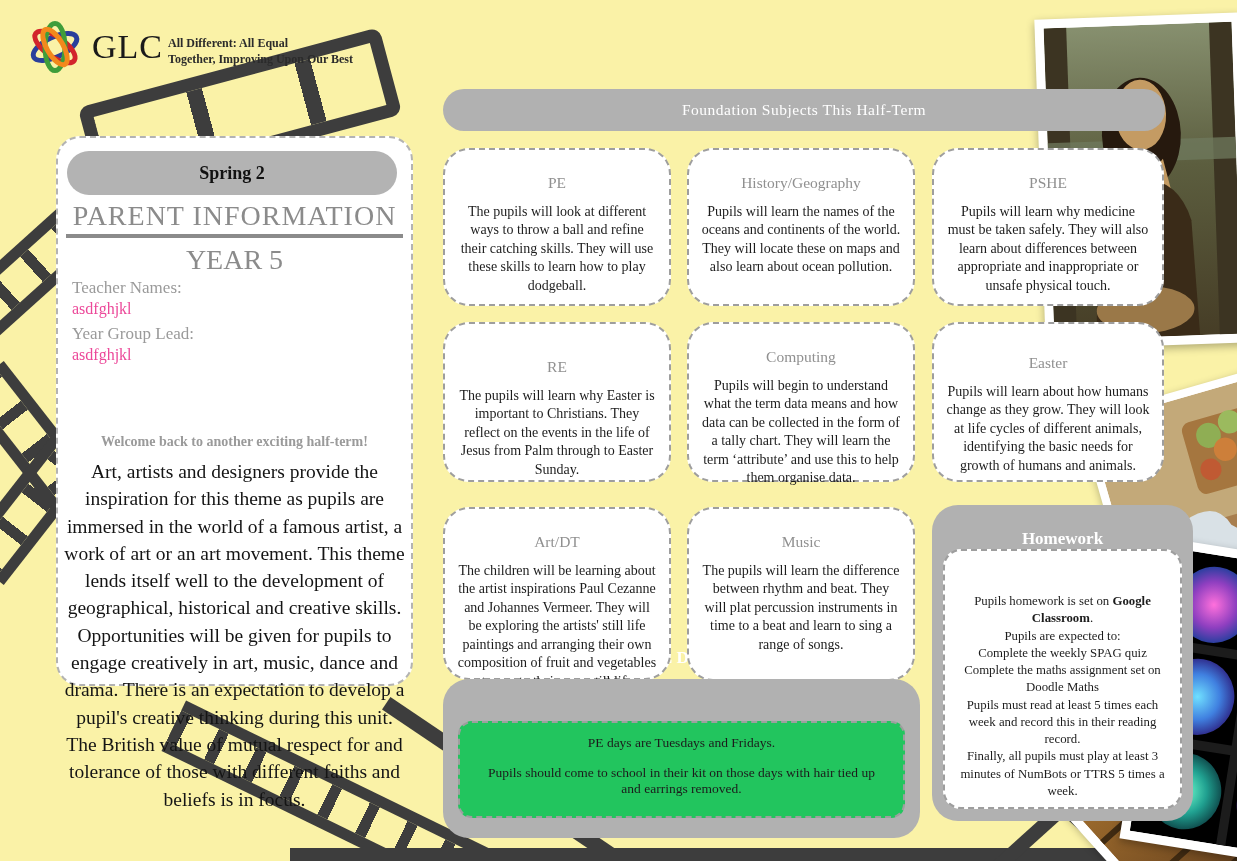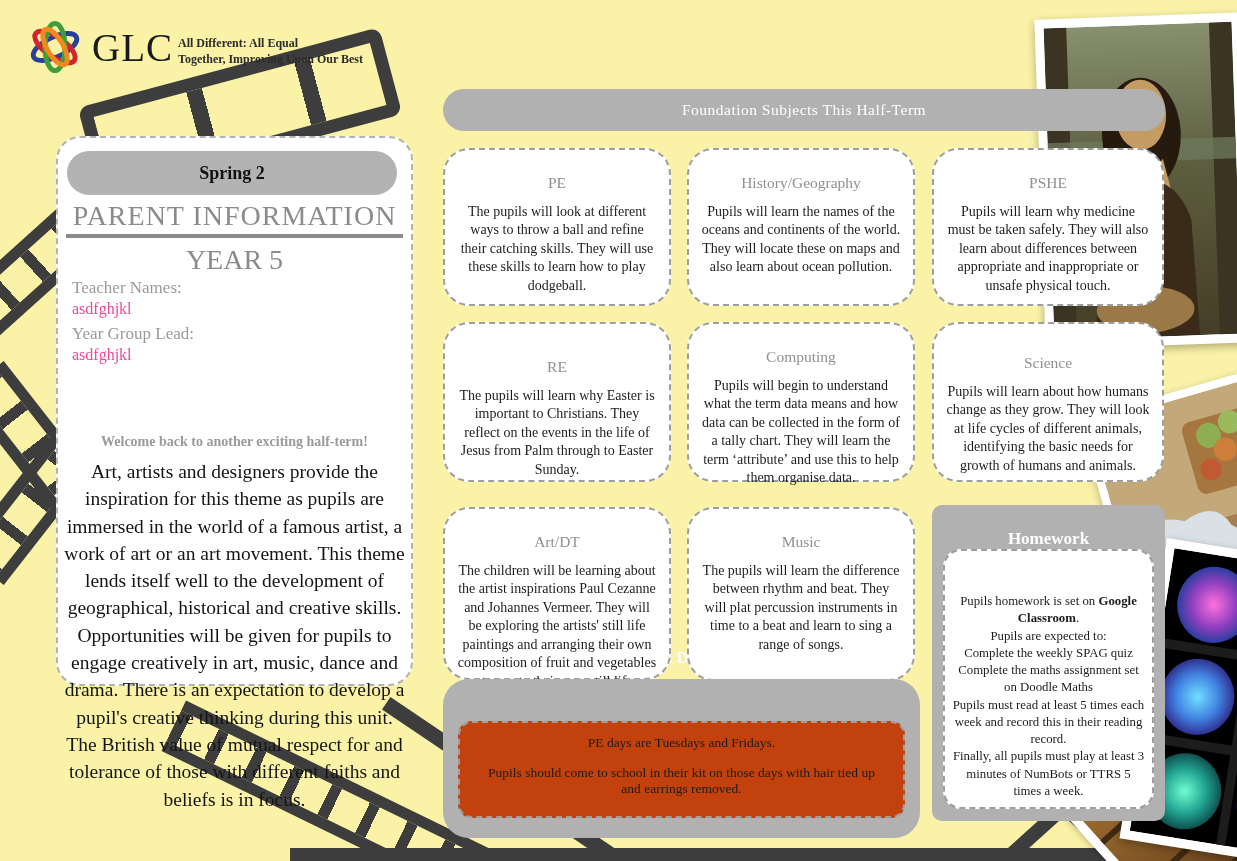--- a/index.html
+++ b/index.html
@@ -29,21 +29,21 @@
   
   .photo{position:absolute;background:#fff;box-shadow:0 3px 8px rgba(0,0,0,.3);z-index:1;}
   .photo svg{display:block;width:100%;height:100%;}
   .monalisa{left:1040px;top:16px;width:188px;height:312px;padding:9px;transform:rotate(-2deg);}
   .cezanne{left:1108px;top:388px;width:176px;height:226px;padding:8px;transform:rotate(-16deg);}
   .wooden{left:1088px;top:678px;width:244px;height:206px;padding:9px;transform:rotate(-42deg);}
   .kaleido{left:1142px;top:552px;width:184px;height:286px;padding:9px;transform:rotate(9deg);}
   
   .logo{position:absolute;left:26px;top:18px;display:flex;align-items:center;z-index:2;}
   .logo-mark{width:58px;height:58px;flex:0 0 auto;}
-  .logo-acronym{font-size:39px;color:#1a1a1a;letter-spacing:1px;margin-left:8px;line-height:1;}
+  .logo-acronym{font-size:34px;color:#1a1a1a;letter-spacing:1px;margin-left:8px;line-height:1;}
   .logo-tagline{font-size:12px;font-weight:bold;color:#2b2b2b;line-height:1.3;margin-left:5px;margin-top:10px;}
   
   .left-panel{
     position:absolute;left:56px;top:136px;width:357px;height:550px;box-sizing:border-box;
     background:#fff;border:2px dashed #b3b3b3;border-radius:24px;z-index:2;text-align:center;
   }
   .term-pill{position:absolute;left:9px;top:13px;width:330px;height:44px;background:#b3b3b3;
     border-radius:22px;line-height:44px;font-weight:bold;font-size:18px;color:#111;}
   .panel-heading{position:absolute;top:62px;left:0;right:0;margin:0;font-size:28px;font-weight:normal;
     color:#8b8b8b;letter-spacing:1px;}
@@ -66,33 +66,33 @@
   .pos-pe{left:443px;top:148px;width:228px;height:158px;}
   .pos-hist{left:687px;top:148px;width:228px;height:158px;}
   .pos-pshe{left:932px;top:148px;width:232px;height:158px;}
   .pos-re{left:443px;top:322px;width:228px;height:160px;padding-top:34px;}
   .pos-comp{left:687px;top:322px;width:228px;height:160px;}
   .pos-sci{left:932px;top:322px;width:232px;height:160px;padding-top:30px;}
   .pos-art{left:443px;top:507px;width:228px;height:173px;}
   .pos-music{left:687px;top:507px;width:228px;height:174px;}
   
   .homework{position:absolute;left:932px;top:505px;width:233px;height:316px;background:#b1b1b1;
-    border-radius:10px;z-index:2;}
+    border-radius:26px;z-index:2;padding-left:28px;}
   .homework-title{position:absolute;top:24px;left:0;right:0;margin:0;text-align:center;color:#fff;
     font-size:17px;font-weight:bold;z-index:2;}
   .homework-inner{position:absolute;left:11px;top:44px;right:11px;bottom:12px;background:#fff;
     border:2px dashed #9e9e9e;border-radius:18px;box-sizing:border-box;text-align:center;
     padding:42px 7px 0;font-size:12.8px;line-height:1.35;color:#1c1c1c;}
   .hw-line{margin:0;}
   
   .pe-days-heading{position:absolute;left:443px;top:648px;width:477px;text-align:center;color:#fff;
     font-weight:bold;font-size:17px;z-index:1;}
   .pe-box{position:absolute;left:443px;top:679px;width:477px;height:159px;background:#b1b1b1;
     border-radius:26px;z-index:2;}
-  .pe-inner{position:absolute;left:15px;top:42px;right:15px;bottom:20px;background:#c2410c;
+  .pe-inner{position:absolute;left:15px;top:42px;right:15px;bottom:20px;background:#22c55e;
     border:2px dashed #9e9e9e;border-radius:14px;box-sizing:border-box;text-align:center;
     padding:12px 28px 16px;font-size:13.5px;color:#1c1c1c;}
   .pe-line1{margin:0 0 14px;}
   .pe-line2{margin:0;}
 </style>
 </head>
 <body>
 
 <div class="canvas">
 
@@ -254,21 +254,21 @@
   </article>
   <article class="card pos-comp">
     <h3 class="card-title">Computing</h3>
     <p class="card-body">Pupils will begin to understand what the term data means and how data can be collected in the form of a tally chart. They will learn the term ‘attribute’ and use this to help them organise data.</p>
   </article>
   <article class="card pos-re">
     <h3 class="card-title">RE</h3>
     <p class="card-body">The pupils will learn why Easter is important to Christians.  They reflect on the events in the life of Jesus from Palm through to Easter Sunday.</p>
   </article>
   <article class="card pos-sci">
-    <h3 class="card-title">Science</h3>
+    <h3 class="card-title">Easter</h3>
     <p class="card-body">Pupils will learn about how humans change as they grow.  They will look at life cycles of different animals, identifying the basic needs for growth of humans and animals.</p>
   </article>
   <article class="card pos-art">
     <h3 class="card-title">Art/DT</h3>
     <p class="card-body">The children will be learning about the artist inspirations Paul Cezanne and Johannes Vermeer. They will be exploring the artists' still life paintings and arranging their own composition of fruit and vegetables to create their own still life drawing</p>
   </article>
   <article class="card pos-music">
     <h3 class="card-title">Music</h3>
     <p class="card-body">The pupils will learn the difference between rhythm and beat.  They will plat percussion instruments in time to a beat and learn to sing a range of songs.</p>
   </article>

